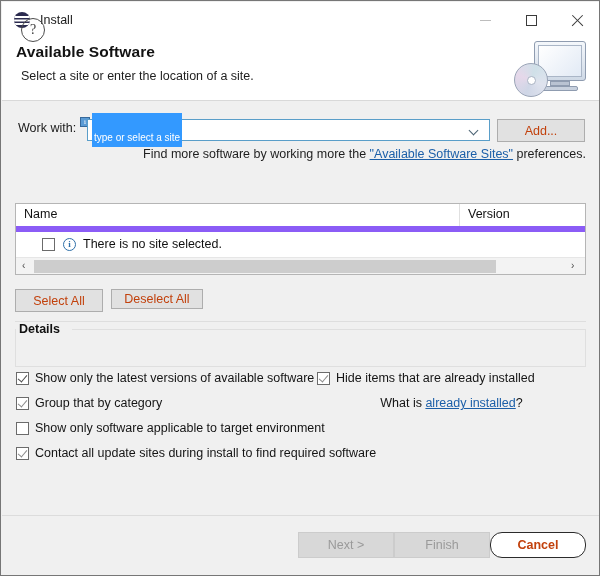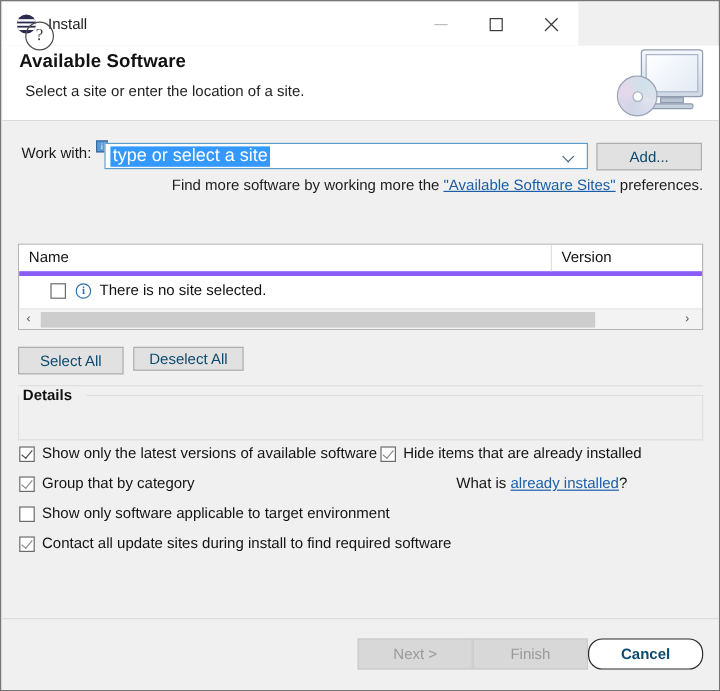--- a/index.html
+++ b/index.html
@@ -20,21 +20,21 @@
     box-sizing: border-box;
     background: #f0f0f0;
     border: 1px solid #767676;
     overflow: hidden;
   }
 
   
   .titlebar {
     position: absolute;
     left: 1px; top: 1px;
-    width: 480px; height: 36px;
+    width: 598px; height: 36px;
     background: #ffffff;
     display: flex;
     align-items: center;
   }
   .title-icon {
     width: 16px; height: 16px;
     margin-left: 12px;
     position: relative;
     flex: none;
   }
@@ -214,24 +214,24 @@
     left: 85px; top: 2px;
     width: 403px; height: 22px;
     background: #ffffff;
     border: 1px solid #5a9ec9;
     box-sizing: border-box;
     display: flex;
     align-items: center;
   }
   .combo-value {
     margin-left: 4px;
-    padding: 1px 2px 2px 2px;
+    padding: 18px 2px 2px 2px;
     background: #3399ff;
     color: #ffffff;
-    font-size: 15px;
+    font-size: 10px;
     line-height: 14px;
   }
   .combo-arrow {
     margin-left: auto;
     margin-right: 10px;
     width: 9px; height: 9px;
     position: relative;
   }
   .combo-arrow::before {
     content: "";
@@ -240,21 +240,21 @@
     width: 6px; height: 6px;
     border-right: 1.4px solid #4a6273;
     border-bottom: 1.4px solid #4a6273;
     transform: rotate(45deg);
   }
   .btn {
     background: #e1e1e1;
     border: 1px solid #adadad;
     box-sizing: border-box;
     font-size: 12.5px;
-    color: #0c4a6e;
+    color: #c2410c;
     display: flex;
     align-items: center;
     justify-content: center;
     font-family: "Liberation Sans", sans-serif;
   }
   .btn.disabled { color: #9a9a9a; border-color: #cccccc; background: #d8d8d8; }
   .btn.primary  { background: #ffffff; border-color: #2b2b2b; font-weight: bold; border-radius: 12px; }
   .btn-add {
     position: absolute;
     left: 495px; top: 2px;
@@ -294,21 +294,21 @@
     position: absolute;
     left: 13px; top: 102px;
     width: 571px; height: 72px;
     background: #ffffff;
     border: 1px solid #b5b5b5;
     box-sizing: border-box;
   }
   .table-head {
     position: relative;
     height: 22px;
-    border-bottom: 4px solid #8b5cf6;
+    border-bottom: 6px solid #8b5cf6;
     background: #ffffff;
   }
   .th {
     position: absolute;
     top: 3px;
     font-size: 12.5px;
     color: #111111;
   }
   .th-name { left: 8px; }
   .th-version { left: 452px; }

